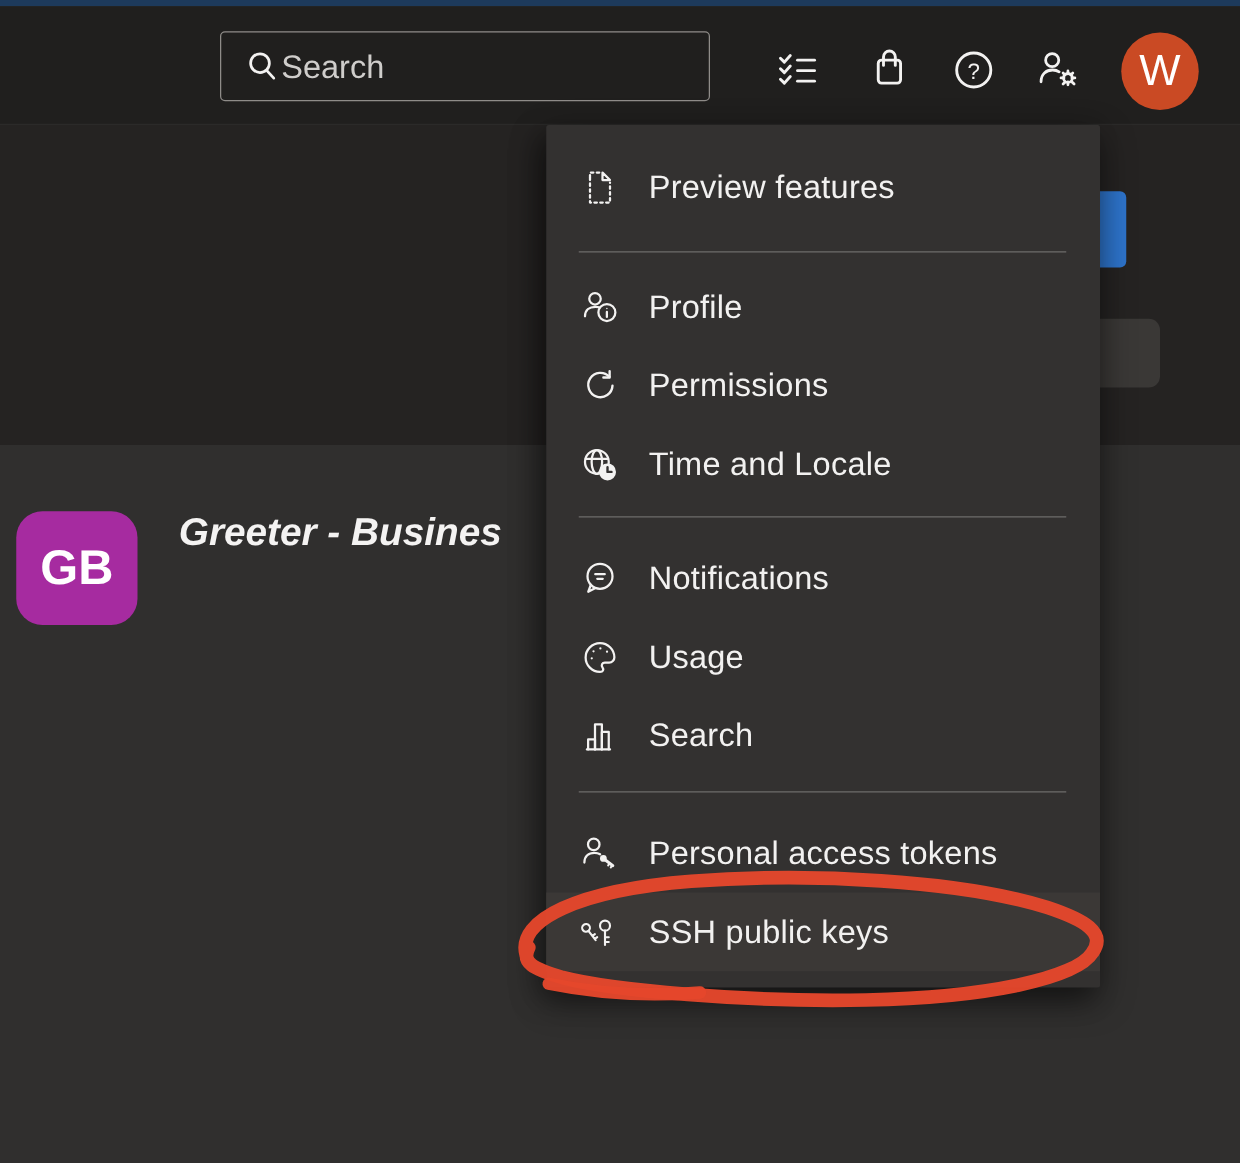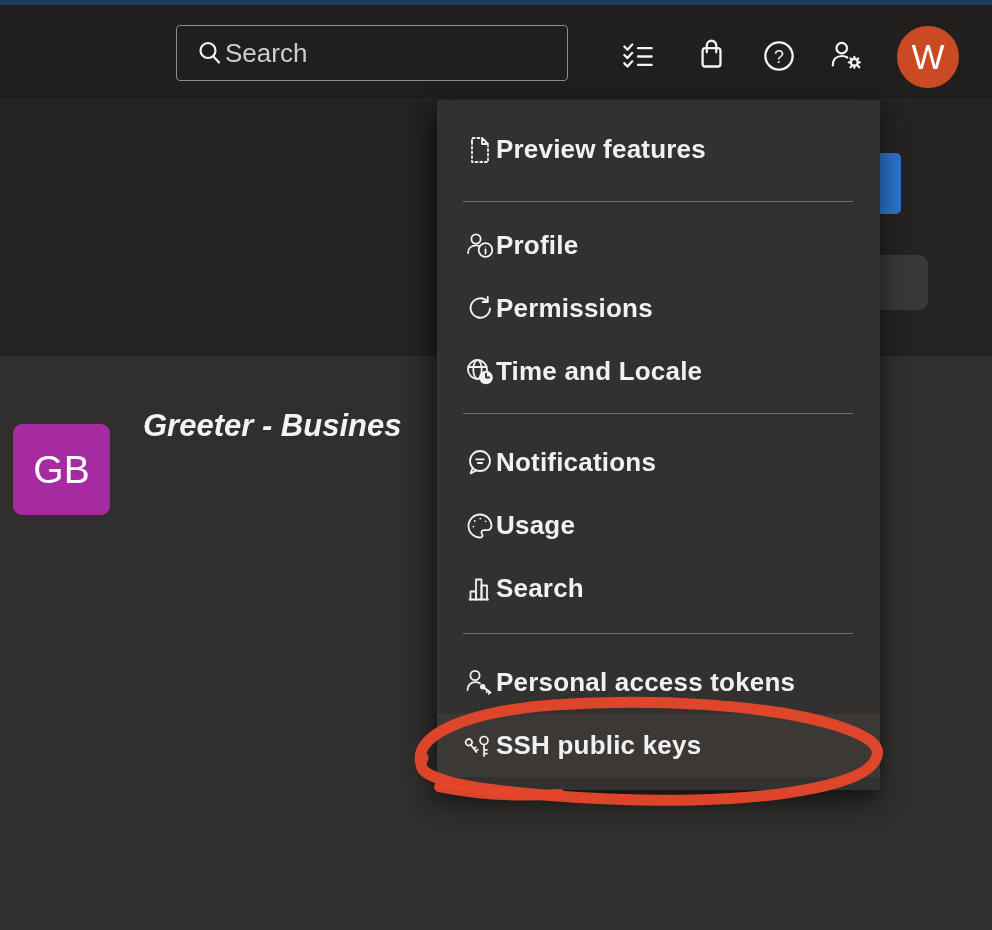--- a/index.html
+++ b/index.html
@@ -35,23 +35,23 @@
   .avatar-w {
     position:absolute; left:897px; top:21px; width:62px; height:62px;
     border-radius:50%; background:#ca4a24; color:#ffffff;
     font-size:35px; font-weight:400; display:flex; align-items:center; justify-content:center;
     border:none; cursor:pointer;
   }
   
   .upper-band { position:absolute; left:0; top:100px; width:992px; height:256px; background:#252322; }
   
   .project-avatar {
-    position:absolute; left:13px; top:424px; width:97px; height:91px;
-    border-radius:9px; background:#a62ba0; color:#ffffff;
-    font-size:39px; font-weight:400; display:flex; align-items:center; justify-content:center;
+    position:absolute; left:13px; top:409px; width:97px; height:91px;
+    border-radius:21px; background:#a62ba0; color:#ffffff;
+    font-size:39px; font-weight:700; display:flex; align-items:center; justify-content:center;
     z-index:1; cursor:pointer;
   }
   .project-title {
     position:absolute; left:143px; top:404px; width:310px; height:44px; line-height:44px;
     font-size:31px; font-weight:700; color:#f4f3f2; white-space:nowrap; overflow:hidden;
     z-index:1; cursor:pointer;font-style:italic;
   }
   
   .frag-blue {
     position:absolute; left:850px; top:153px; width:51px; height:61px;
@@ -62,22 +62,22 @@
     background:#3a3836; border-radius:9px; z-index:2; cursor:pointer;
   }
   
   .menu {
     position:absolute; left:437px; top:100px; width:443px; height:690px;
     background:#333130; border-radius:2px; z-index:5;
     box-shadow:0 10px 28px rgba(0,0,0,0.45), -8px 8px 22px rgba(0,0,0,0.30);
     padding-top:18px;
   }
   .menu-item {
-    height:63px; display:flex; align-items:center; 
-    padding-left:27px; cursor:pointer;font-weight:bold;
+    height:63px; display:flex; align-items:center; gap:23px;
+    padding-left:27px; cursor:pointer;
   }
   .menu-item.highlight { background:#3b3836; }
   .mi-icon { width:32px; height:32px; flex:0 0 auto; display:flex; align-items:center; justify-content:center; }
   .mi-label { font-size:26px; color:#f2f1f0; letter-spacing:0.2px; white-space:nowrap; }
   .sep { height:1px; background:#6e6c6a; margin-left:26px; margin-right:27px; }
   .sep.s1 { margin-top:20px; margin-bottom:12px; }
   .sep.s2 { margin-top:10px; margin-bottom:17px; }
   .sep.s3 { margin-top:13px; margin-bottom:17px; }
   
   .annotation { position:absolute; left:393px; top:686px; z-index:10; pointer-events:none; }

